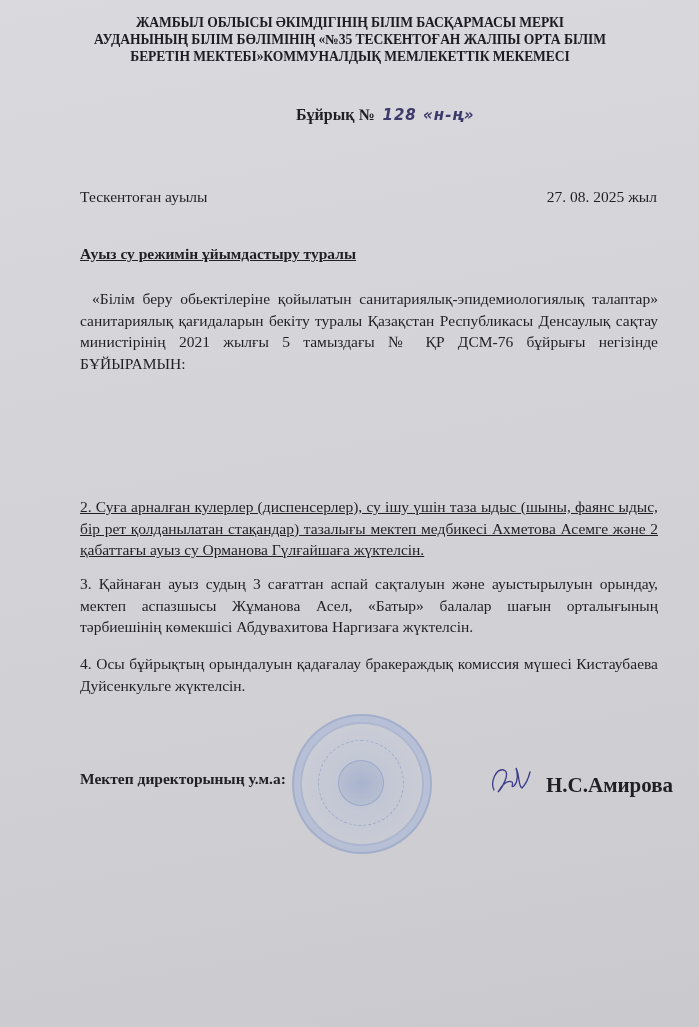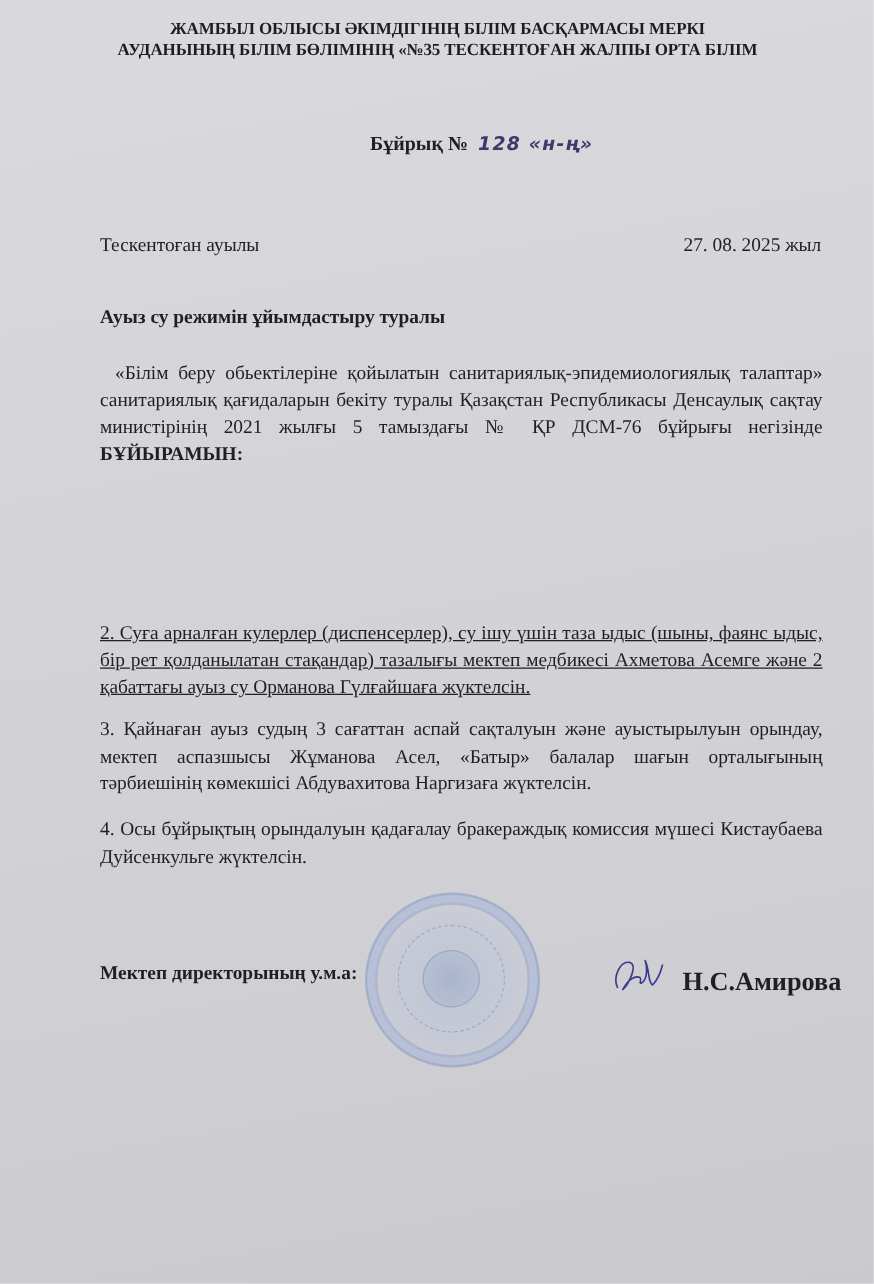--- a/index.html
+++ b/index.html
@@ -20,31 +20,31 @@
   .order-line {
     position: absolute; left: 296px; top: 106px; font-size: 16px; font-weight: bold;
     white-space: nowrap;
   }
   .order-line .hand {
     font-family: "DejaVu Sans", sans-serif; font-weight: bold; font-size: 15px;
     color: #3c3a6a; font-style: italic; margin-left: 4px; letter-spacing: 1px;
   }
   .place { position: absolute; left: 80px; top: 188px; font-size: 15.5px; }
   .date { position: absolute; right: 42px; top: 188px; font-size: 15.5px; }
-  .subject { position: absolute; left: 80px; top: 245px; font-size: 15.5px; font-weight: bold; }
+  .subject { position: absolute; left: 80px; top: 245px; font-size: 15.5px; font-weight: bold; text-decoration: underline; }
   .para {
     position: absolute; left: 80px; width: 578px; font-size: 15.5px; line-height: 21.5px;
     text-align: justify; text-align-last: left;
   }
   .p-intro { top: 288px; text-indent: 12px; }
   .p1 { top: 389px; }
   .p2 { top: 496px; text-decoration: underline; }
   .p3 { top: 573px; }
   .p4 { top: 653px; }
-  .bold { font-weight: bold; }
+  .bold { font-weight: normal; }
   .stamp {
     position: absolute; left: 292px; top: 714px; width: 136px; height: 136px;
     border-radius: 50%;
     border: 2px solid rgba(130,150,195,0.55);
     box-shadow: inset 0 0 0 6px rgba(200,210,230,0.35), inset 0 0 0 8px rgba(130,150,195,0.4);
     background: radial-gradient(circle, rgba(160,178,215,0.35) 0%, rgba(175,190,220,0.25) 45%, rgba(190,200,225,0.15) 70%, rgba(0,0,0,0) 72%);
   }
   .stamp .inner {
     position: absolute; left: 24px; top: 24px; width: 84px; height: 84px; border-radius: 50%;
     border: 1.5px dashed rgba(120,140,190,0.5);
@@ -61,20 +61,21 @@
   .signer { position: absolute; left: 546px; top: 773px; font-size: 21px; font-weight: bold; }
 </style>
 </head>
 <body>
 
 <div class="page">
 
   <div class="header">
     <div>ЖАМБЫЛ ОБЛЫСЫ ӘКІМДІГІНІҢ БІЛІМ БАСҚАРМАСЫ МЕРКІ</div>
     <div>АУДАНЫНЫҢ БІЛІМ БӨЛІМІНІҢ «№35 ТЕСКЕНТОҒАН ЖАЛПЫ ОРТА БІЛІМ</div>
+    <div>БЕРЕТІН МЕКТЕБІ»КОММУНАЛДЫҚ МЕМЛЕКЕТТІК МЕКЕМЕСІ</div>
   </div>
 
   <div class="order-line">
     <span>Бұйрық №</span>
     <span class="hand">128 «н-ң»</span>
   </div>
 
   <div class="place">Тескентоған  ауылы</div>
   <div class="date">27. 08. 2025 жыл</div>
 

